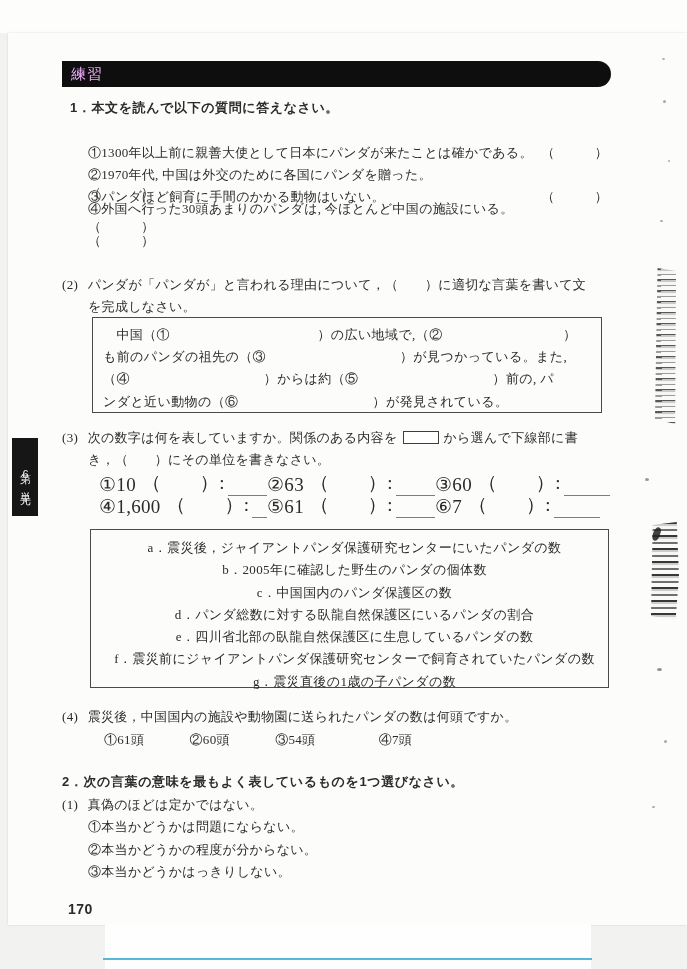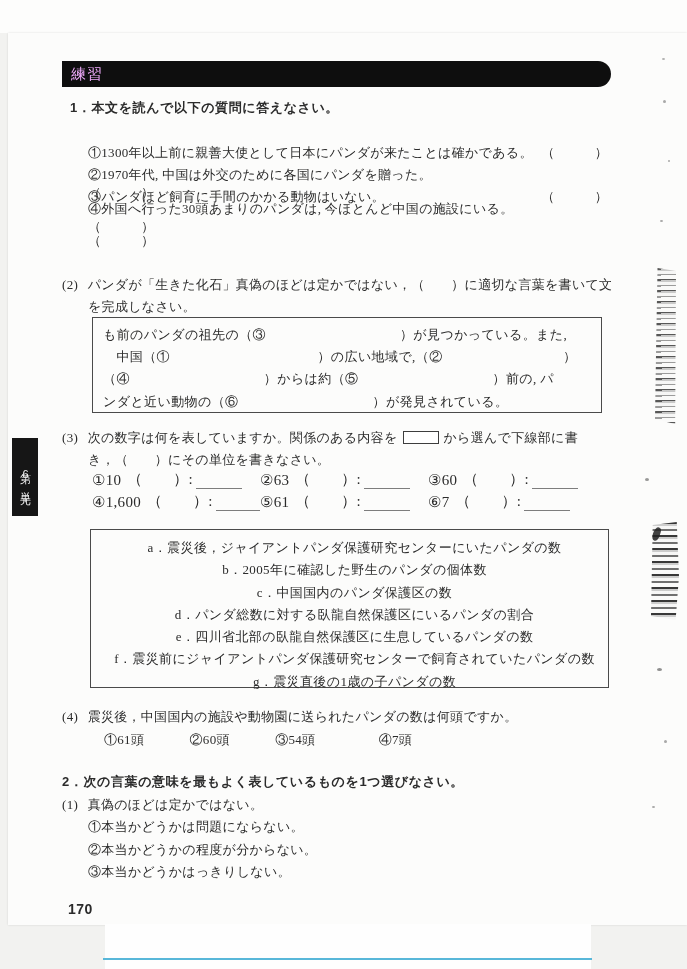--- a/index.html
+++ b/index.html
@@ -53,21 +53,21 @@
     font-size:13px; line-height:22.3px; letter-spacing:.4px;text-align:center;
   }
   .choices-box div { white-space:nowrap; }
   
   .inline-box {
     display:inline-block; width:36px; height:13px;
     border:1.2px solid #3d3d3d; vertical-align:-2px; margin:0 5px;
     background:#fff;
   }
   
-  .num-grid-row { position:absolute; left:84px; width:505px; display:flex; font-size:15px; }
+  .num-grid-row { position:absolute; left:91px; width:505px; display:flex; font-size:19px; }
   .num-cell { width:168px; display:flex; align-items:flex-end; white-space:nowrap; letter-spacing:.3px; }
   .num-cell:last-child { width:auto; }
   .num-cell .nm { display:inline-block; }
   .num-cell .pr { display:inline-block; margin-left:6px; }
   .blank-line { display:inline-block; width:46px; height:13px; border-bottom:1.5px solid #7d7d7d; margin-left:3px; }
   
   .opt-row { position:absolute; left:96px; font-size:13px; letter-spacing:.3px; }
   .opt-row span { display:inline-block; }
   
   .side-tab {
@@ -150,27 +150,27 @@
   <div class="stmt-row" style="top:167px;flex-direction:column;">
     <span>④外国へ行った30頭あまりのパンダは, 今ほとんど中国の施設にいる。</span>
     <span>（　　　）</span>
   </div>
   <div class="stmt-row" style="top:199px;">
     <span>（　　　）</span>
   </div>
 
   <div class="tline" style="left:54px; top:243px;">
     <span>(2)</span>
-    <span style="margin-left:6px;">パンダが「生きた化石」真偽のほどは定かではない，（　　）に適切な言葉を書いて文</span>
+    <span style="margin-left:6px;">パンダが「パンダが」と言われる理由について，（　　）に適切な言葉を書いて文</span>
   </div>
   <div class="tline" style="left:80px; top:265px;">を完成しなさい。</div>
 
   <div class="fill-box">
+    <div>　中国（①　　　　　　　　　　　）の広い地域で,（②　　　　　　　　　）</div>
     <div>も前のパンダの祖先の（③　　　　　　　　　　）が見つかっている。また,</div>
-    <div>　中国（①　　　　　　　　　　　）の広い地域で,（②　　　　　　　　　）</div>
     <div>（④　　　　　　　　　　）からは約（⑤　　　　　　　　　　）前の, パ</div>
     <div>ンダと近い動物の（⑥　　　　　　　　　　）が発見されている。</div>
   </div>
 
   <div class="tline" style="left:54px; top:396px;">
     <span>(3)</span>
     <span style="margin-left:6px;">次の数字は何を表していますか。関係のある内容を</span><span class="inline-box"></span><span>から選んで下線部に書</span>
   </div>
   <div class="tline" style="left:80px; top:418px;">き，（　　）にその単位を書きなさい。</div>
 

